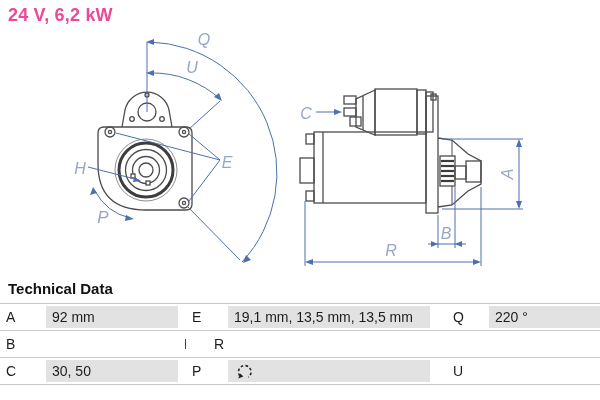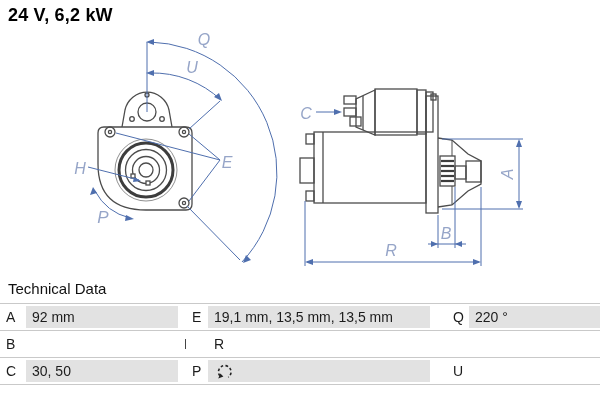--- a/index.html
+++ b/index.html
@@ -2,38 +2,38 @@
 <html><head>
 <meta charset="utf-8">
 <style>
   html,body{margin:0;padding:0;}
   body{
     width:600px;height:400px;position:relative;background:#ffffff;
     font-family:"Liberation Sans",sans-serif;overflow:hidden;
   }
   .spec{
     position:absolute;left:8px;top:5px;font-size:18px;font-weight:700;
-    color:#000000;letter-spacing:.2px;
+    color:#ec4899;letter-spacing:.2px;
   }
   .drawing{position:absolute;left:0;top:0;}
   .tech{position:absolute;left:0;top:276px;width:600px;}
   .tech-title{
-    font-size:15px;font-weight:400;color:#111;margin:3px 6px 4px 8px;line-height:20px;
+    font-size:15px;font-weight:700;color:#111;margin:3px 6px 4px 8px;line-height:20px;
   }
   .trow{
     display:grid;grid-template-columns:26px 152px 8px 22px 222px 17px 22px 131px;
     border-top:1px solid #c9c9c9;padding:2px 0;
   }
   .trow.last{border-bottom:1px solid #c9c9c9;}
   .cell{
     height:22px;display:flex;align-items:center;font-size:14px;color:#1c1c1c;
     padding-left:6px;box-sizing:border-box;white-space:nowrap;overflow:hidden;
   }
   .k{background:#ffffff;}
-  .v{background:#e2e2e2;}
+  .v{background:#e2e2e2;margin-left:20px;}
   .gap{background:#ffffff;}
 </style>
 </head>
 <body>
 
 <div class="spec">24 V, 6,2 kW</div>
 
 <svg class="drawing" width="600" height="276" viewBox="0 0 600 276">
 
   <g stroke="#4c4c4c" fill="none" stroke-width="1.3">

